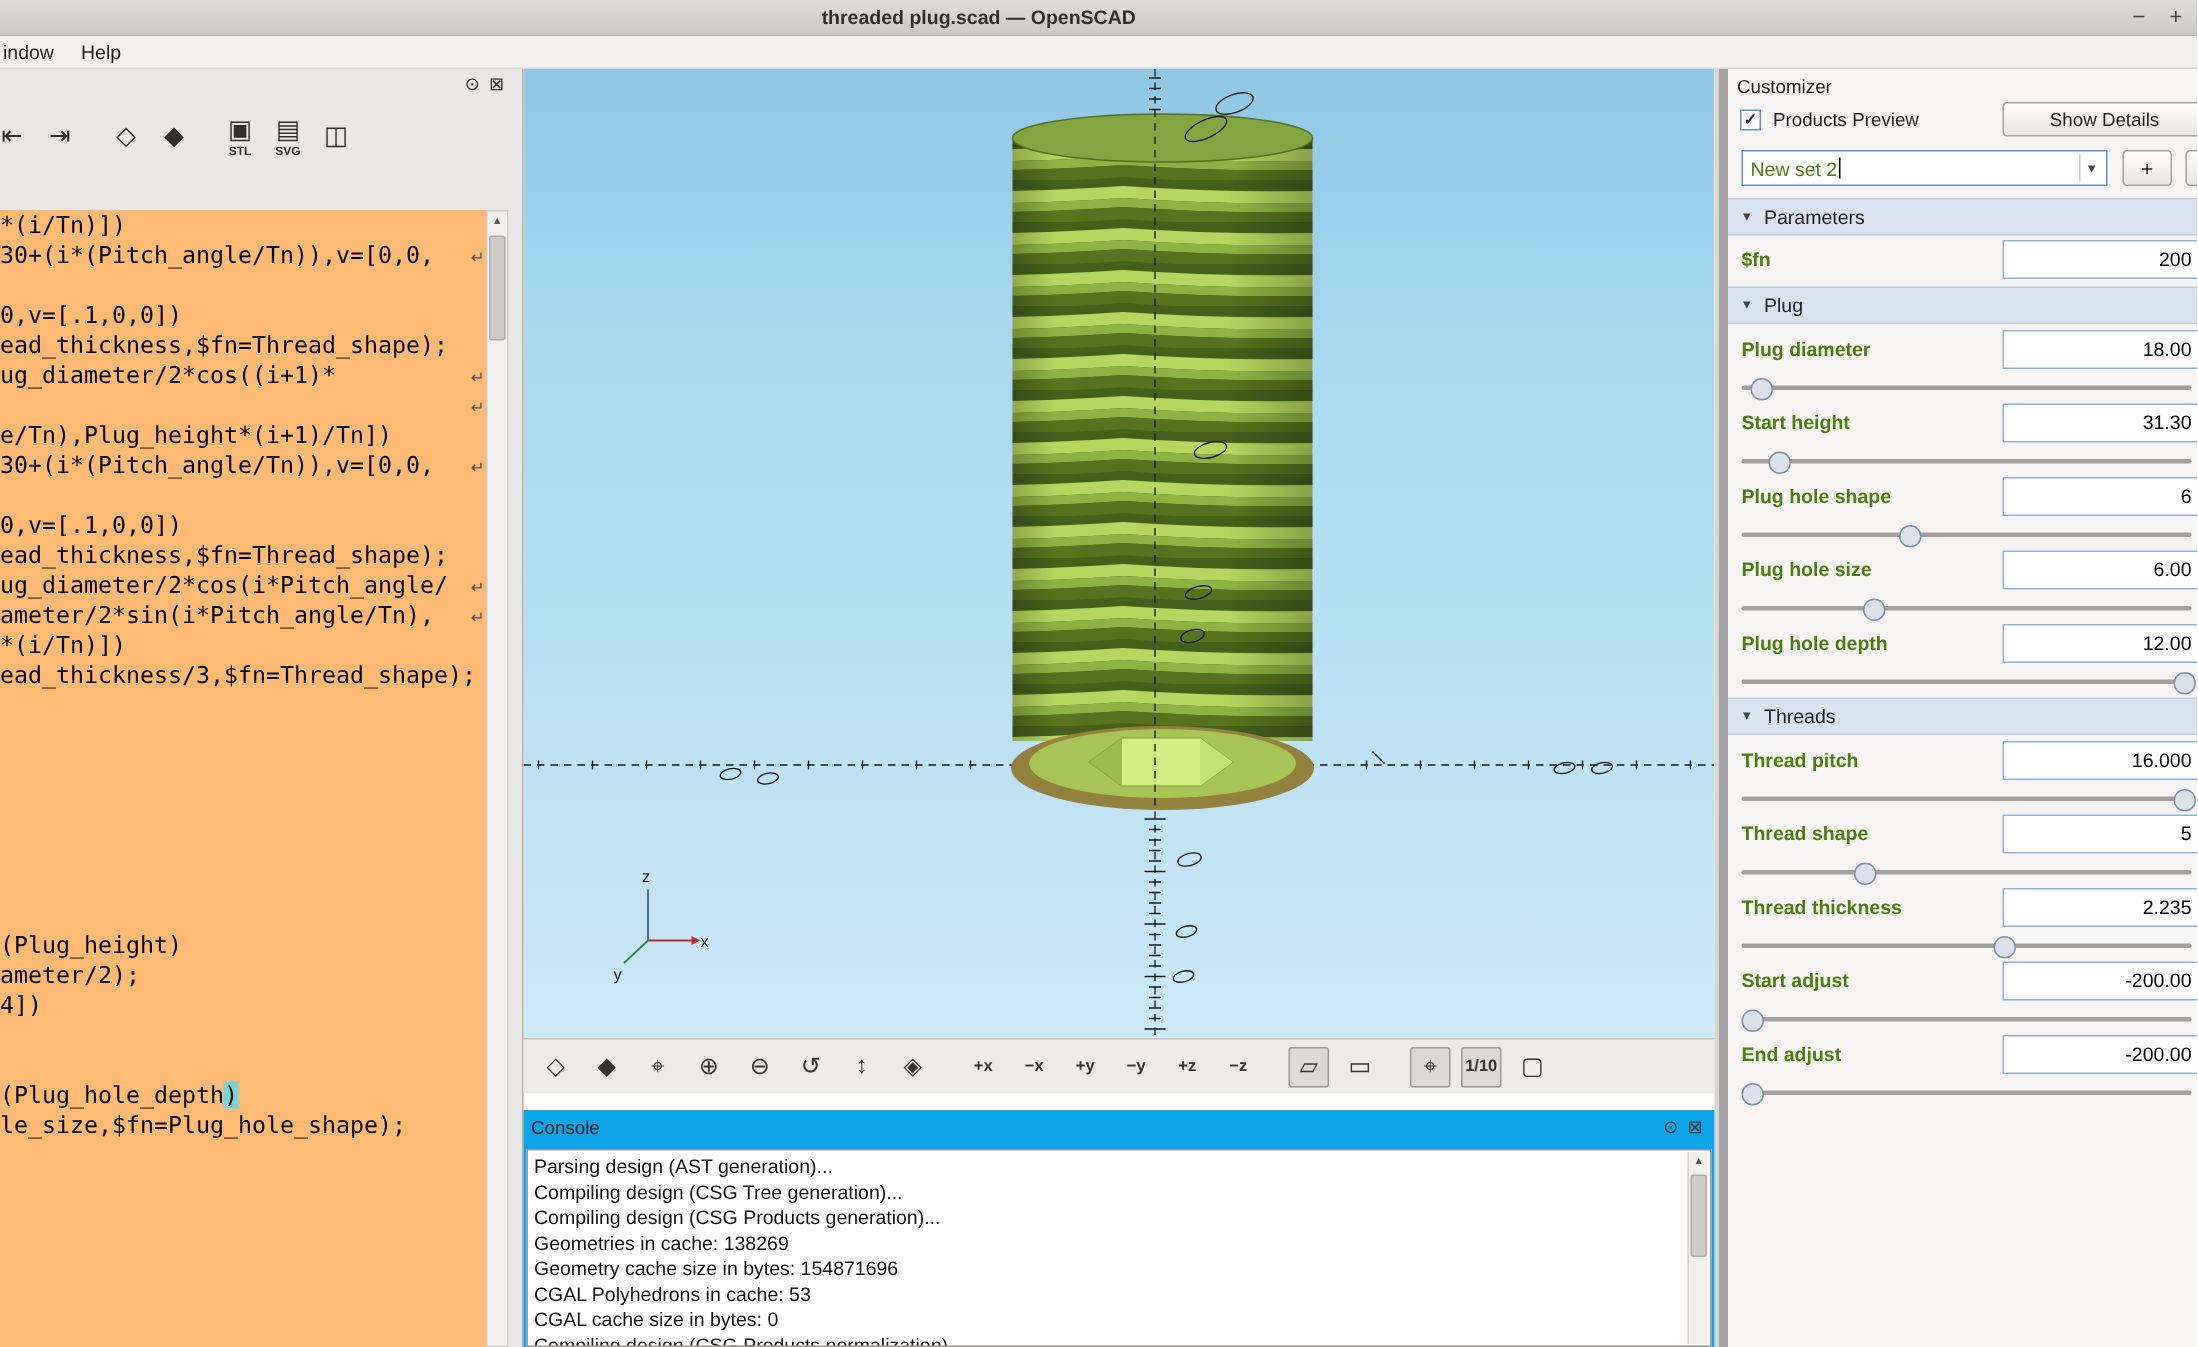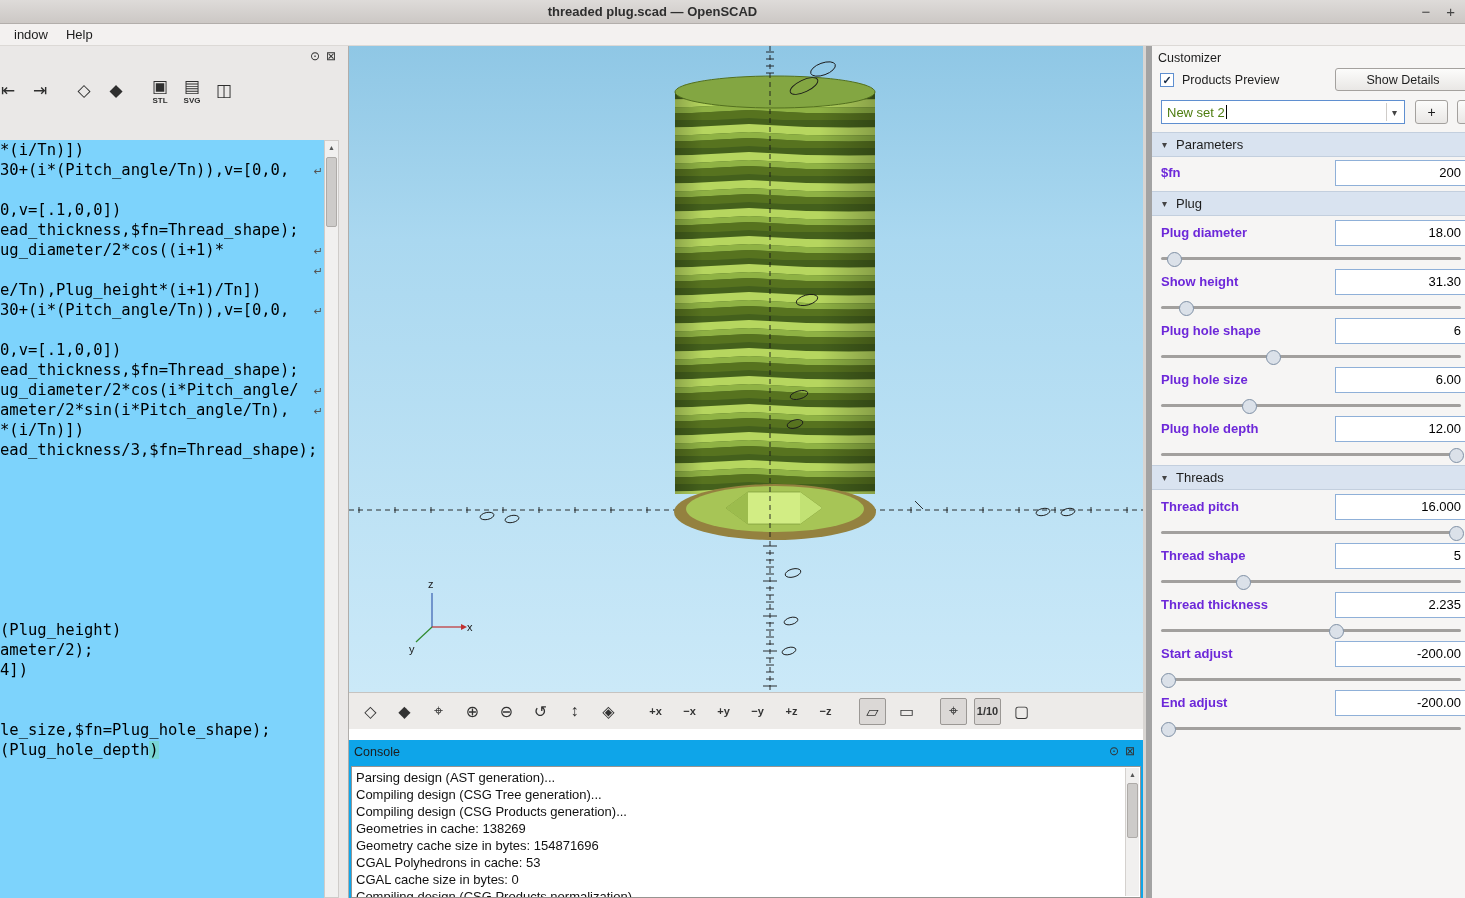--- a/index.html
+++ b/index.html
@@ -12,34 +12,34 @@
     background:linear-gradient(#dedbd9,#ccc8c5); border-bottom:1px solid #b2aeab;
     display:flex; align-items:center; justify-content:center; }
   .titlebar-text { font-weight:bold; font-size:13px; color:#2e2e2e; margin-right:160px; }
   .win-controls { position:absolute; right:10px; top:0; height:24px; display:flex; gap:16px; align-items:center; }
   .win-btn { font-size:15px; color:#444; background:none; border:none; line-height:24px; cursor:default; }
 
   
   .menubar { position:absolute; top:24px; left:0; right:0; height:22px; background:#f3f1f0;
     border-bottom:1px solid #dcd9d6; display:flex; align-items:center; font-size:13px; color:#1d1d1d; }
   .menu-item { padding:0 9px; height:22px; line-height:22px; }
-  .menu-item:first-child { padding-left:14px; }
+  .menu-item:first-child { padding-left:2px; }
 
   
   .editor-pane { position:absolute; top:46px; left:0; width:349px; bottom:0;
     background:#eae8e7; border-right:1px solid #b0adaa; overflow:hidden; }
   .dock-btns { position:absolute; top:4px; right:12px; display:flex; gap:6px; }
   .dock-btn { font-size:12px; color:#333; background:none; border:none; line-height:12px; }
   .editor-toolbar { position:absolute; top:26px; left:-8px; display:flex; align-items:center; }
   .et-btn { width:32px; height:38px; display:flex; flex-direction:column; align-items:center;
     justify-content:center; background:none; border:none; color:#2f2f2f; }
   .et-btn:nth-child(3), .et-btn:nth-child(5) { margin-left:12px; }
   .et-glyph { font-size:17px; line-height:18px; }
   .et-label { font-size:8px; line-height:9px; font-weight:bold; }
-  .code-area { position:absolute; top:94px; left:0; right:24px; bottom:0; background:#7dd3fc;
+  .code-area { position:absolute; top:94px; left:0; right:24px; bottom:0; background:#fdba74;
     font-family:"DejaVu Sans Mono", monospace; font-size:15.5px; color:#000; overflow:hidden; }
   .code-line { height:20px; line-height:20px; white-space:pre; position:relative; }
   .tok-hl { background:#79d6d6; }
   .wrap-marker { position:absolute; right:1px; top:2px; font-size:11px; color:#555;
     font-family:"DejaVu Sans", sans-serif; }
   .editor-scrollbar { position:absolute; top:94px; right:9px; width:15px; bottom:0;
     background:#f1f0ef; border:1px solid #cfccc9; }
   .sb-arrow { display:block; width:100%; text-align:center; font-size:7px; color:#555; padding-top:3px; }
   .sb-thumb { position:absolute; top:16px; left:1px; right:1px; height:70px;
     background:#cdcbc9; border:1px solid #aeaba8; border-radius:2px; }
@@ -92,21 +92,21 @@
   .c-add { position:absolute; left:263px; width:33px; height:24px; border:1px solid #a4a19e;
     border-radius:3px; background:linear-gradient(#fcfcfb,#e9e7e5); font-size:14px; color:#1d1d1d; }
   .c-partial { position:absolute; left:305px; right:-6px; height:24px; border:1px solid #a4a19e;
     border-radius:3px; background:linear-gradient(#fcfcfb,#e9e7e5); }
   .c-header { position:absolute; left:0; right:0; height:25px; background:#d9e3f0;
     border-top:1px solid #c3cfde; border-bottom:1px solid #c3cfde; line-height:24px;
     padding-left:24px; font-size:13px; color:#1d1d1d; }
   .c-caret { position:absolute; left:10px; top:0; font-size:10px; color:#444; }
   .c-param { position:absolute; left:6px; right:0; height:26px; }
   .c-label { position:absolute; left:3px; top:0; line-height:26px; font-weight:bold;
-    font-size:13px; color:#6d28d9; }
+    font-size:13px; color:#4d7c0f; }
   .c-input { position:absolute; left:177px; right:-4px; height:26px; background:#fff;
     border:1px solid #8fb0d8; font-size:13px; color:#000; text-align:right;
     line-height:24px; padding-right:7px; }
   .c-slider { position:absolute; left:9px; right:4px; height:13px; --pct:0%; }
   .c-slider::before { content:""; position:absolute; left:0; right:0; top:5px; height:3px;
     background:#a2a09e; border-radius:2px; }
   .c-slider::after { content:""; position:absolute; top:0; left:calc(var(--pct) - 6px);
     width:13px; height:13px; border-radius:50%; background:#dbe1e9; border:1px solid #7f90a5; }
 </style>
 </head>
@@ -188,22 +188,22 @@
         <div class="code-line"><span></span><span class="tok-hl"></span><span></span><span class="wrap-marker"></span></div>
         <div class="code-line"><span></span><span class="tok-hl"></span><span></span><span class="wrap-marker"></span></div>
         <div class="code-line"><span></span><span class="tok-hl"></span><span></span><span class="wrap-marker"></span></div>
         <div class="code-line"><span></span><span class="tok-hl"></span><span></span><span class="wrap-marker"></span></div>
         <div class="code-line"><span></span><span class="tok-hl"></span><span></span><span class="wrap-marker"></span></div>
         <div class="code-line"><span>(Plug_height)</span><span class="tok-hl"></span><span></span><span class="wrap-marker"></span></div>
         <div class="code-line"><span>ameter/2);</span><span class="tok-hl"></span><span></span><span class="wrap-marker"></span></div>
         <div class="code-line"><span>4])</span><span class="tok-hl"></span><span></span><span class="wrap-marker"></span></div>
         <div class="code-line"><span></span><span class="tok-hl"></span><span></span><span class="wrap-marker"></span></div>
         <div class="code-line"><span></span><span class="tok-hl"></span><span></span><span class="wrap-marker"></span></div>
+        <div class="code-line"><span>(Plug_hole_depth</span><span class="tok-hl">)</span><span></span><span class="wrap-marker"></span></div>
         <div class="code-line"><span>le_size,$fn=Plug_hole_shape);</span><span class="tok-hl"></span><span></span><span class="wrap-marker"></span></div>
-        <div class="code-line"><span>(Plug_hole_depth</span><span class="tok-hl">)</span><span></span><span class="wrap-marker"></span></div>
       </div>
     <div class="editor-scrollbar">
       <span class="sb-arrow">▲</span>
       <span class="sb-thumb"></span>
     </div>
   </div>
 
   <div class="viewport">
     <svg width="794" height="646" viewBox="0 0 794 646">
       <defs>
@@ -395,21 +395,21 @@
     <div class="c-header" style="top:145px">
       <span class="c-caret">▾</span>
       <span>Plug</span>
     </div>
     <div class="c-param" style="top:174px">
       <span class="c-label">Plug diameter</span>
       <span class="c-input">18.00</span>
     </div>
     <div class="c-slider" style="top: 206px; --pct: 4%;"></div>
     <div class="c-param" style="top:223px">
-      <span class="c-label">Show height</span>
+      <span class="c-label">Start height</span>
       <span class="c-input">31.30</span>
     </div>
     <div class="c-slider" style="top: 255px; --pct: 8%;"></div>
     <div class="c-param" style="top:272px">
       <span class="c-label">Plug hole shape</span>
       <span class="c-input">6</span>
     </div>
     <div class="c-slider" style="top: 304px; --pct: 37%;"></div>
     <div class="c-param" style="top:321px">
       <span class="c-label">Plug hole size</span>

